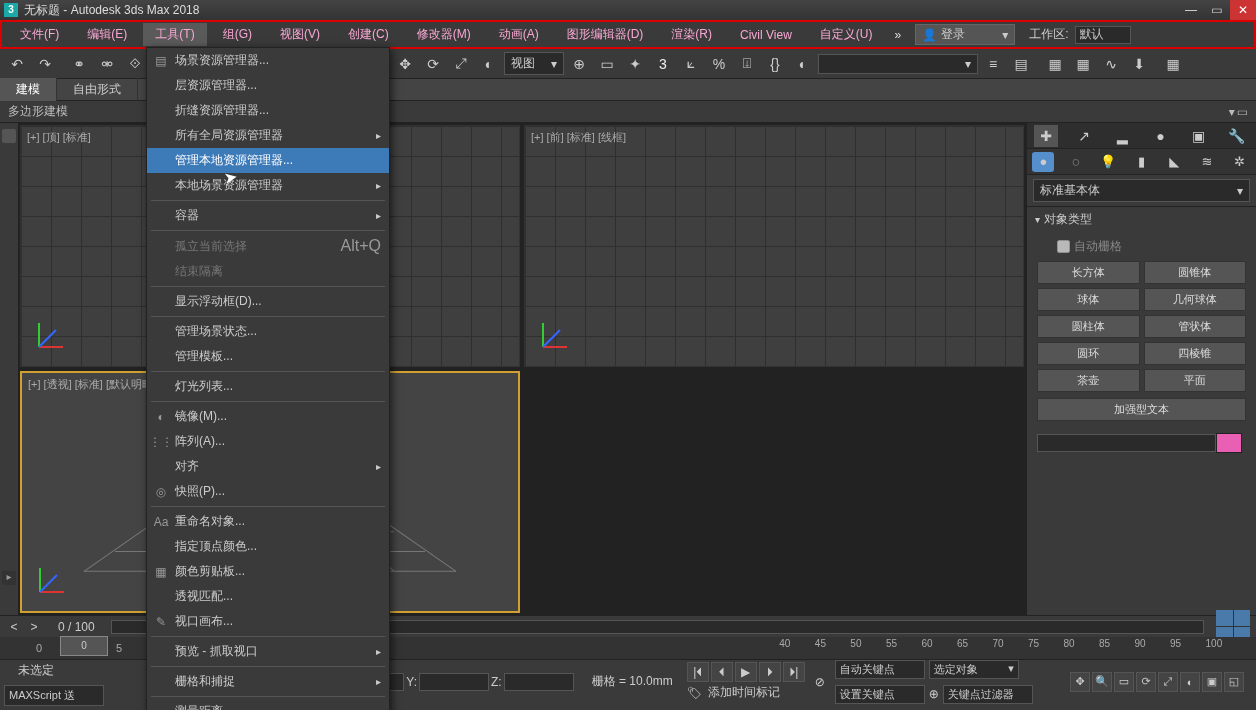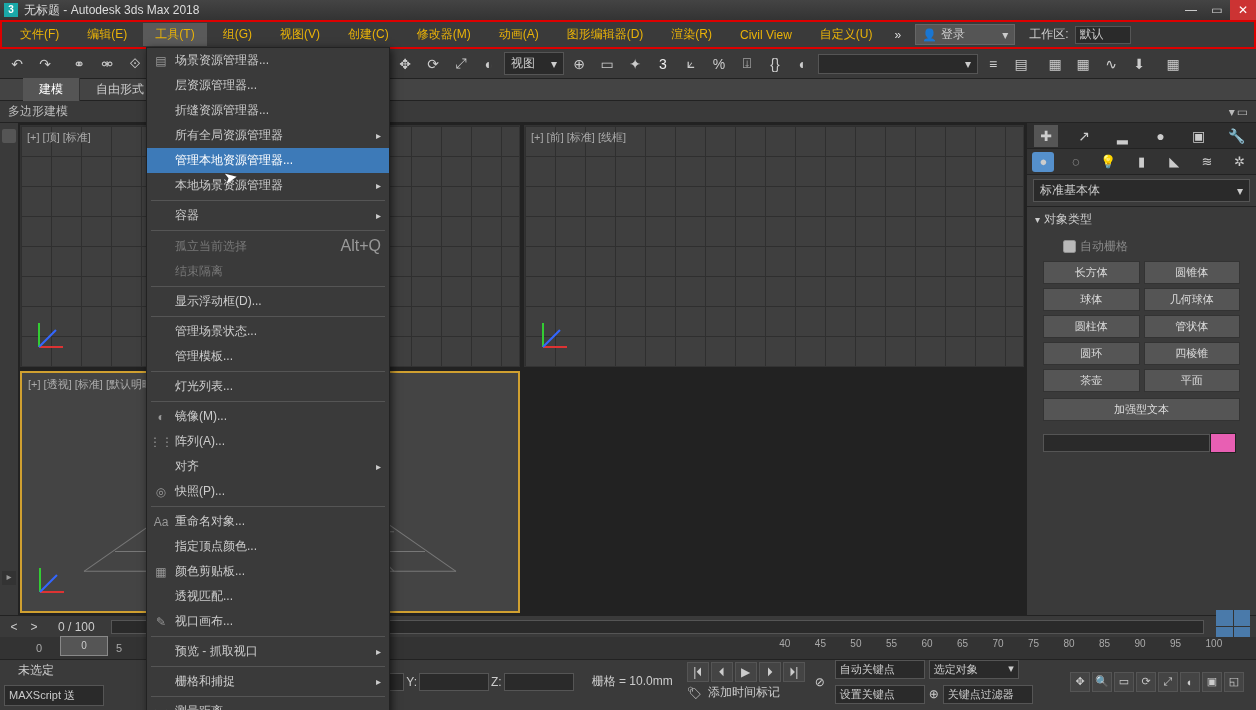--- a/index.html
+++ b/index.html
@@ -9,39 +9,39 @@
 .titlebar { height:20px; background:linear-gradient(#444,#333); display:flex; align-items:center; padding-left:4px; }
 .titlebar .logo { width:14px; height:14px; background:#1aa8a8; margin-right:6px; display:inline-block; text-align:center; color:#fff; font-weight:bold; font-size:10px; line-height:14px; }
 .titlebar .title { color:#ddd; }
 .titlebar .wbtns { margin-left:auto; display:flex; }
 .titlebar .wbtns span { width:26px; height:20px; display:flex; align-items:center; justify-content:center; color:#ddd; }
 .titlebar .wbtns .close { background:#c33; color:#fff; }
 
 
 .menubar-wrap { border:2px solid #d00; }
 .menubar { height:25px; background:#3a3a3a; display:flex; align-items:center; padding:0 6px; gap:4px; }
-.menubar .mitem { padding:3px 12px; color:#eab308; cursor:default; white-space:nowrap; }
+.menubar .mitem { padding:3px 12px; color:#f9a8d4; cursor:default; white-space:nowrap; }
 .menubar .mitem.active { background:#5a5a5a; }
 .menubar .arrow { padding:3px 6px; color:#ddd; }
 .login-box { display:flex; align-items:center; background:#555; border:1px solid #666; padding:1px 6px; margin-left:4px; min-width:100px; }
 .login-box .dd { margin-left:auto; }
 .workspace { margin-left:10px; display:flex; align-items:center; gap:6px; }
 .workspace input { background:#2a2a2a; border:1px solid #555; color:#ccc; padding:1px 4px; width:56px; font-size:12px; }
 
 
 .maintb { height:30px; background:#3a3a3a; border-bottom:1px solid #222; display:flex; align-items:center; padding:0 4px; gap:2px; }
 .tb-btn { width:26px; height:26px; display:flex; align-items:center; justify-content:center; color:#ccc; font-size:14px; cursor:default; }
 .tb-sep { width:4px; }
 .tb-dd { background:#2a2a2a; border:1px solid #555; color:#ccc; padding:2px 6px; min-width:60px; display:flex; align-items:center; }
 .tb-dd .caret { margin-left:auto; }
 
 
 .ribbon { height:22px; background:#444; display:flex; align-items:center; border-bottom:1px solid #222; }
 .ribbon .rtab { padding:3px 16px; border-right:1px solid #333; color:#ccc; }
-.ribbon .rtab.active { background:#555; color:#fff;margin-left:23px; }
+.ribbon .rtab.active { background:#555; color:#fff; }
 .sub-ribbon { height:22px; background:#3a3a3a; padding:2px 8px; display:flex; align-items:center; border-bottom:1px solid #222; color:#bbb; }
 .sub-ribbon .caret-sm { margin-left:auto; display:flex; gap:2px; }
 
 
 .workarea { display:flex; height:492px; }
 .left-strip { width:18px; background:#3a3a3a; display:flex; flex-direction:column; align-items:center; padding-top:6px; gap:6px; }
 .left-strip .lbtn { width:14px; height:14px; background:#555; border-radius:2px; }
 .left-strip .play { width:14px; height:14px; background:#333; color:#999; font-size:10px; text-align:center; margin-top:auto; margin-bottom:30px;}
 
 .viewports { flex:1; display:grid; grid-template-columns:1fr 1fr; grid-template-rows:1fr 1fr; gap:4px; padding:2px; background:#222; position:relative; }
@@ -69,21 +69,21 @@
 .cp-tabs { height:26px; display:flex; background:#2e2e2e; align-items:center; justify-content:space-around; border-bottom:1px solid #222;}
 .cp-tabs .cpt { width:24px; height:22px; display:flex; align-items:center; justify-content:center; color:#ccc; font-size:14px; }
 .cp-tabs .cpt.active { background:#555; }
 .cp-sub { height:26px; display:flex; background:#333; align-items:center; justify-content:space-around; border-bottom:1px solid #222;}
 .cp-sub .cps { width:22px; height:20px; display:flex; align-items:center; justify-content:center; color:#ccc; font-size:13px; }
 .cp-sub .cps.active { background:#5590cc; border-radius:3px; }
 .cp-dd { margin:4px 6px; background:#2a2a2a; border:1px solid #555; padding:2px 6px; display:flex; align-items:center; color:#ccc; }
 .cp-dd .caret { margin-left:auto; }
 .roll-head { background:#3a3a3a; padding:4px 8px; color:#ccc; border-top:1px solid #222; display:flex; align-items:center; gap:4px;}
 .roll-head::before { content:"▾"; font-size:10px; }
-.roll-body { padding:6px 16px; }
+.roll-body { padding:6px 10px; }
 .chk-row { display:flex; align-items:center; gap:4px; color:#888; margin-bottom:6px; padding-left:20px;}
 .chk-row input { accent-color:#666; }
 .prim-grid { display:grid; grid-template-columns:1fr 1fr; gap:4px; }
 .prim-btn { background:#555; border:1px solid #333; padding:3px 2px; text-align:center; color:#ddd; font-size:11px; cursor:default; }
 .wide-btn { grid-column:1/3; margin-top:2px;}
 .color-swatch { width:26px; height:20px; background:#e85fb3; border:1px solid #222; margin-left:auto; margin-right:4px;}
 
 
 .time-row { height:22px; background:#3a3a3a; display:flex; align-items:center; padding:0 6px; border-top:1px solid #222;}
 .time-ctrl { display:flex; gap:4px; margin-right:6px;}

